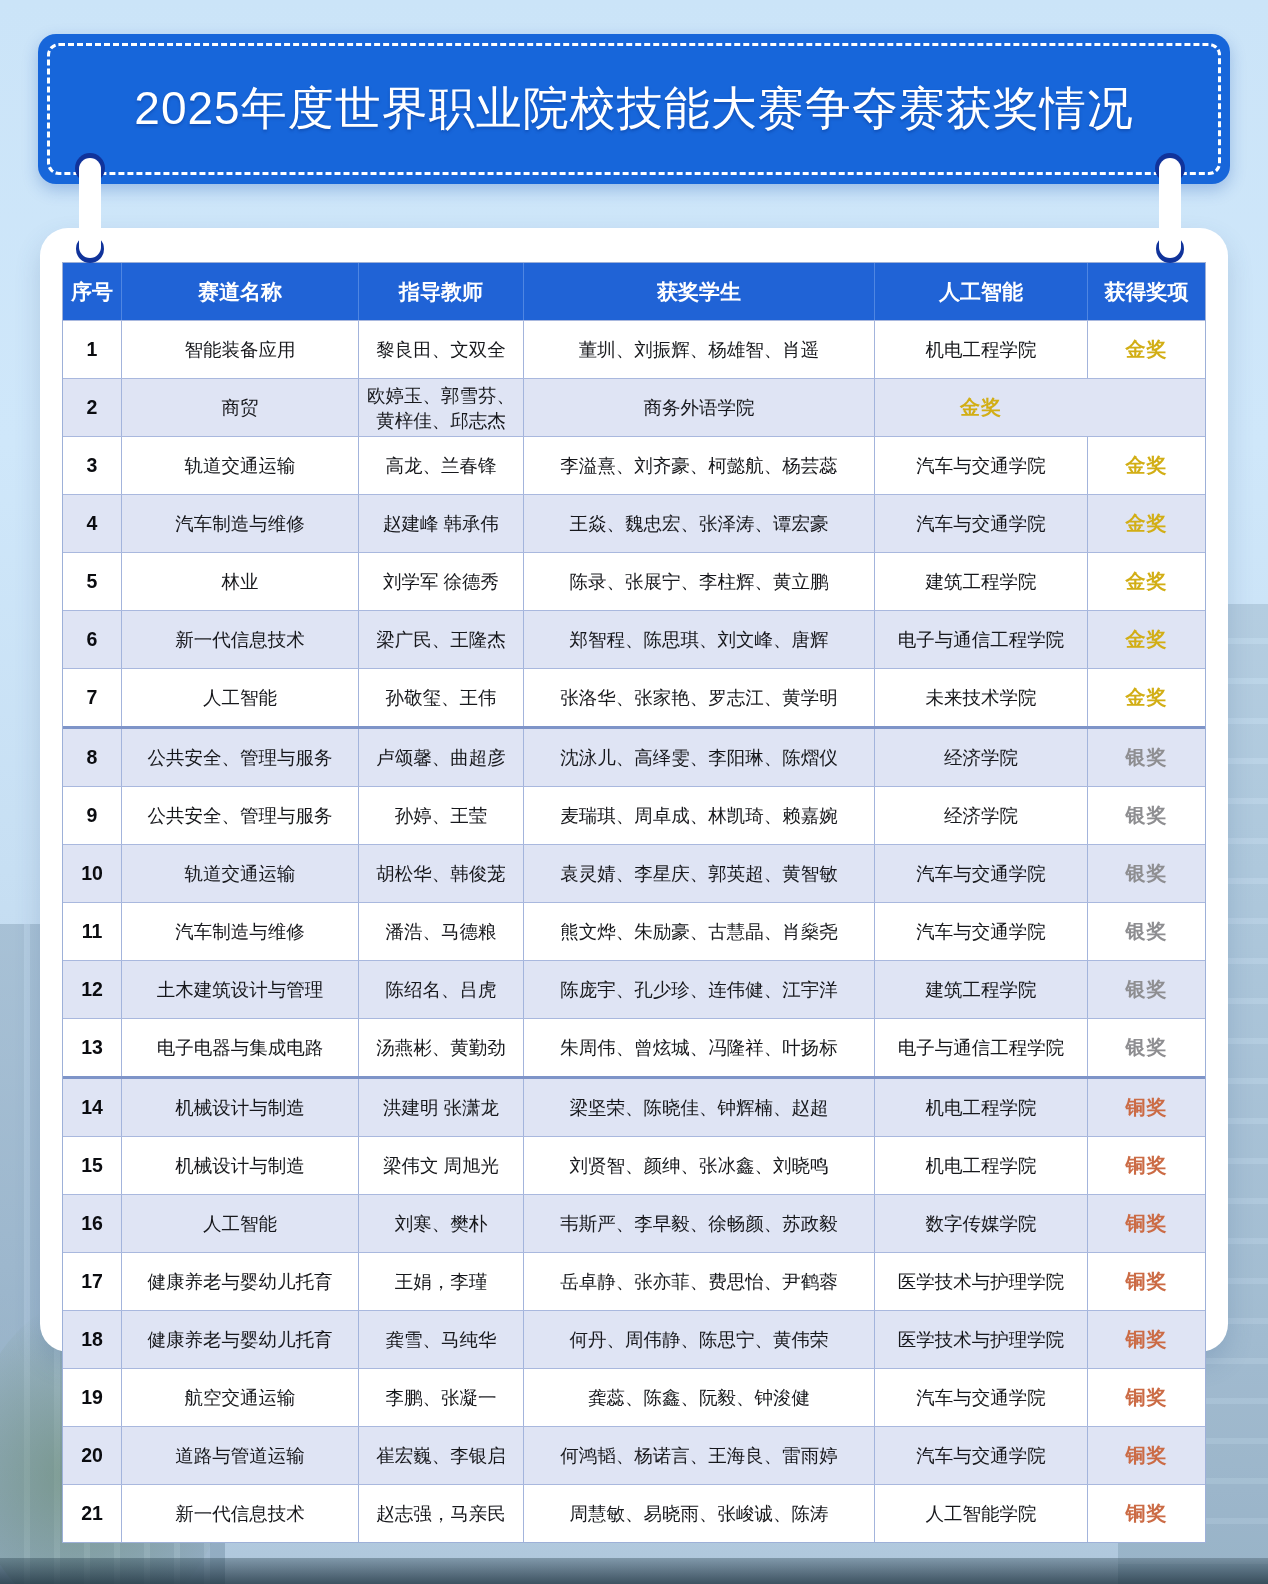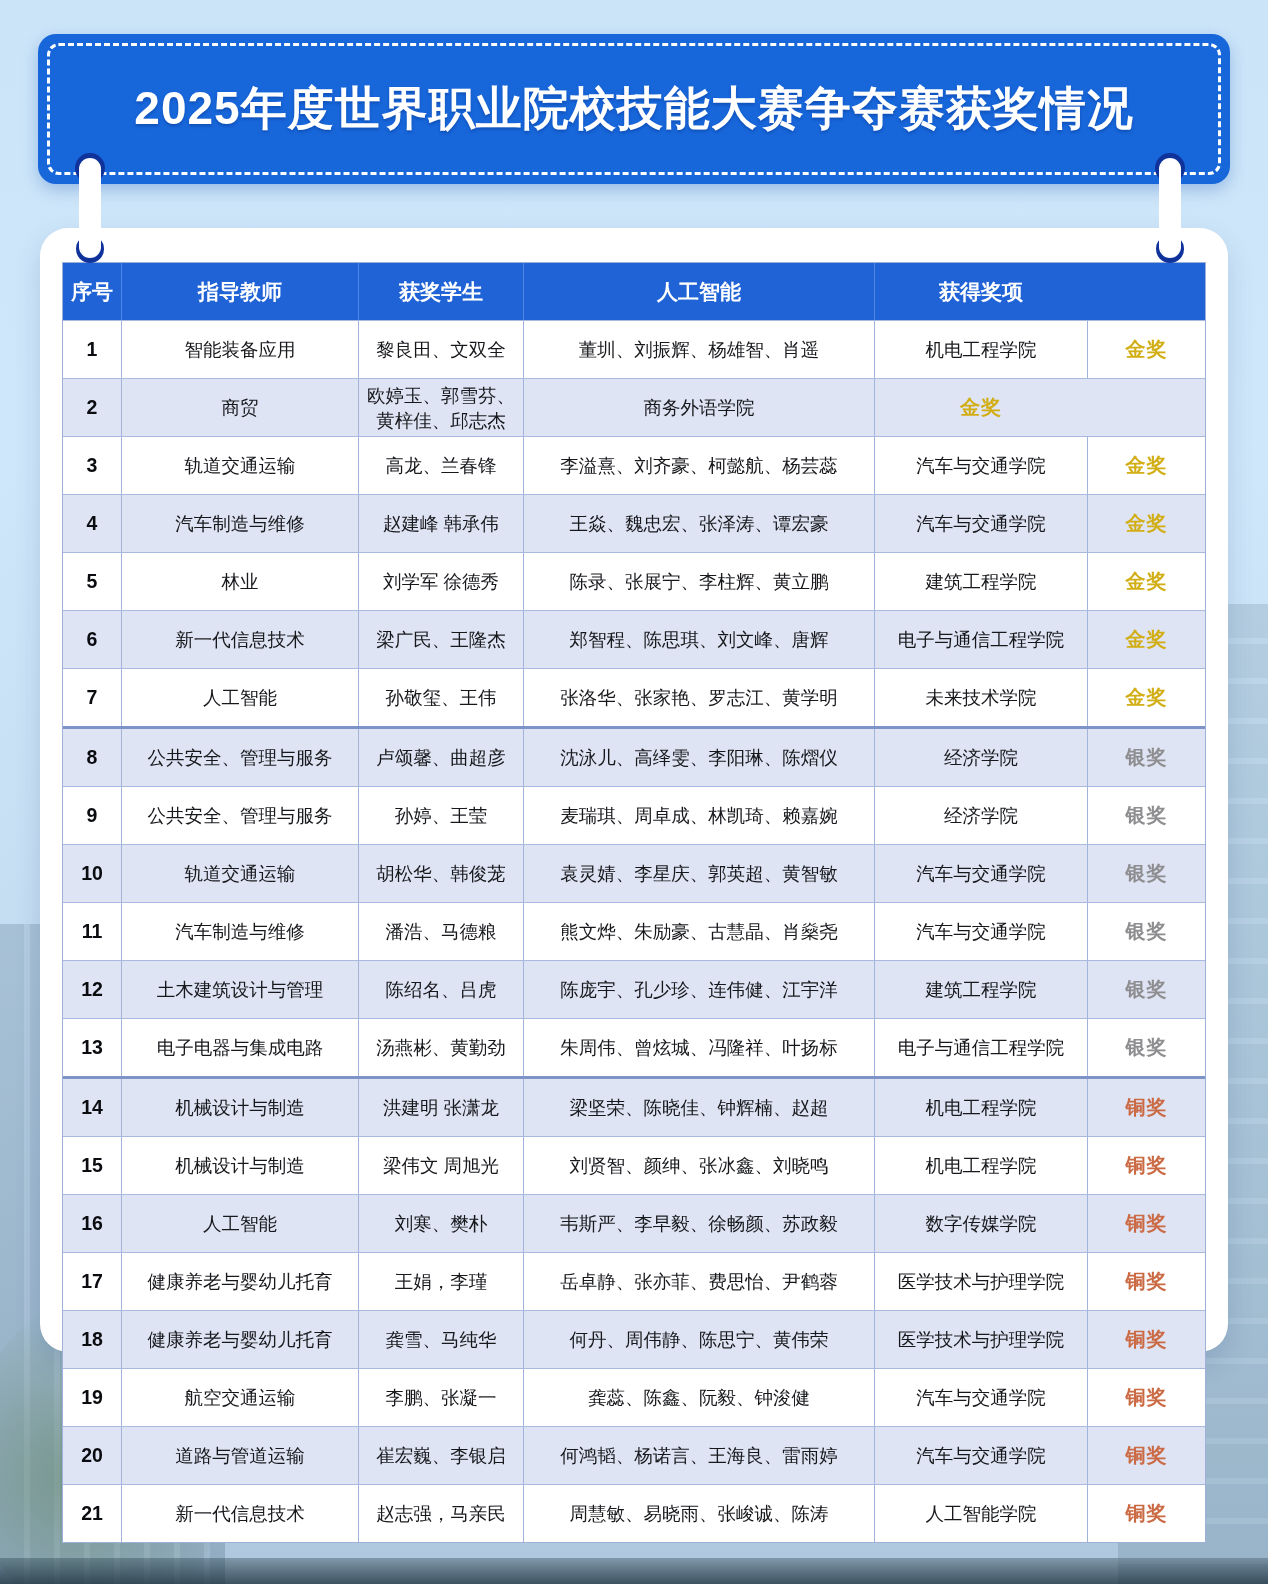--- a/index.html
+++ b/index.html
@@ -35,21 +35,21 @@
   .banner{
     position:absolute;left:38px;top:34px;width:1192px;height:150px;z-index:2;
     background:#1766da;border-radius:18px;
     box-shadow:0 6px 16px rgba(20,80,180,.28);
   }
   .banner::before{
     content:"";position:absolute;inset:9px;border:3px dashed #ffffff;border-radius:12px;
   }
   .banner-title{
     position:absolute;inset:0;display:flex;align-items:center;justify-content:center;
-    color:#ffffff;font-size:46px;font-weight:700;letter-spacing:1px;
+    color:#ffffff;font-size:46px;font-weight:400;letter-spacing:1px;
     text-shadow:0 2px 3px rgba(0,40,120,.35);
   }
 
   
   .pin{position:absolute;top:153px;width:30px;height:110px;z-index:4;}
   .pin.left{left:75px;}
   .pin.right{left:1155px;}
   .pin .ring-top{position:absolute;top:0;left:0;width:30px;height:30px;border-radius:50%;background:#10339b;}
   .pin .ring-bottom{position:absolute;bottom:0;left:1px;width:28px;height:28px;border-radius:50%;background:#10339b;}
   .pin .pin-body{position:absolute;top:5px;left:4px;width:22px;height:100px;background:#ffffff;border-radius:11px;}
@@ -104,20 +104,21 @@
 <div class="pin right">
   <div class="ring-top"></div>
   <div class="ring-bottom"></div>
   <div class="pin-body"></div>
 </div>
 
 <div class="card">
   <div class="tbl">
     <div class="hdr">
       <div>序号</div>
+      <div>赛道名称</div>
       <div>指导教师</div>
       <div>获奖学生</div>
       <div>人工智能</div>
       <div>获得奖项</div>
     </div>
     <div>
         <div class="row">
           <div class="num">1</div>
           <div>智能装备应用</div>
           <div>黎良田、文双全</div>

